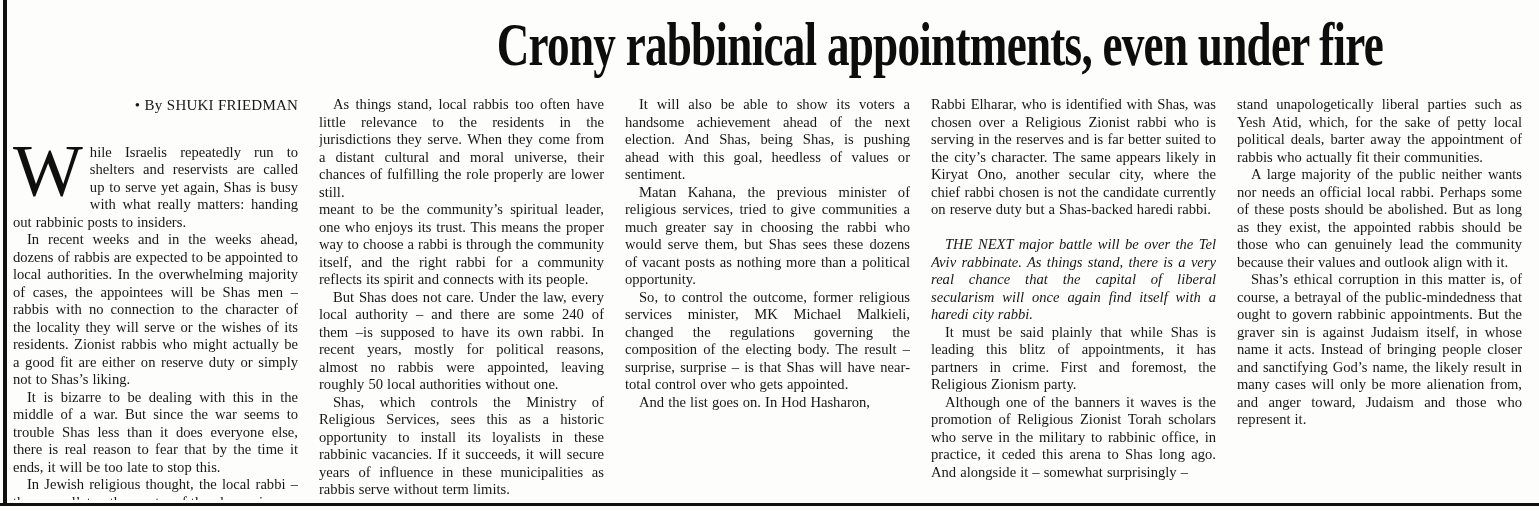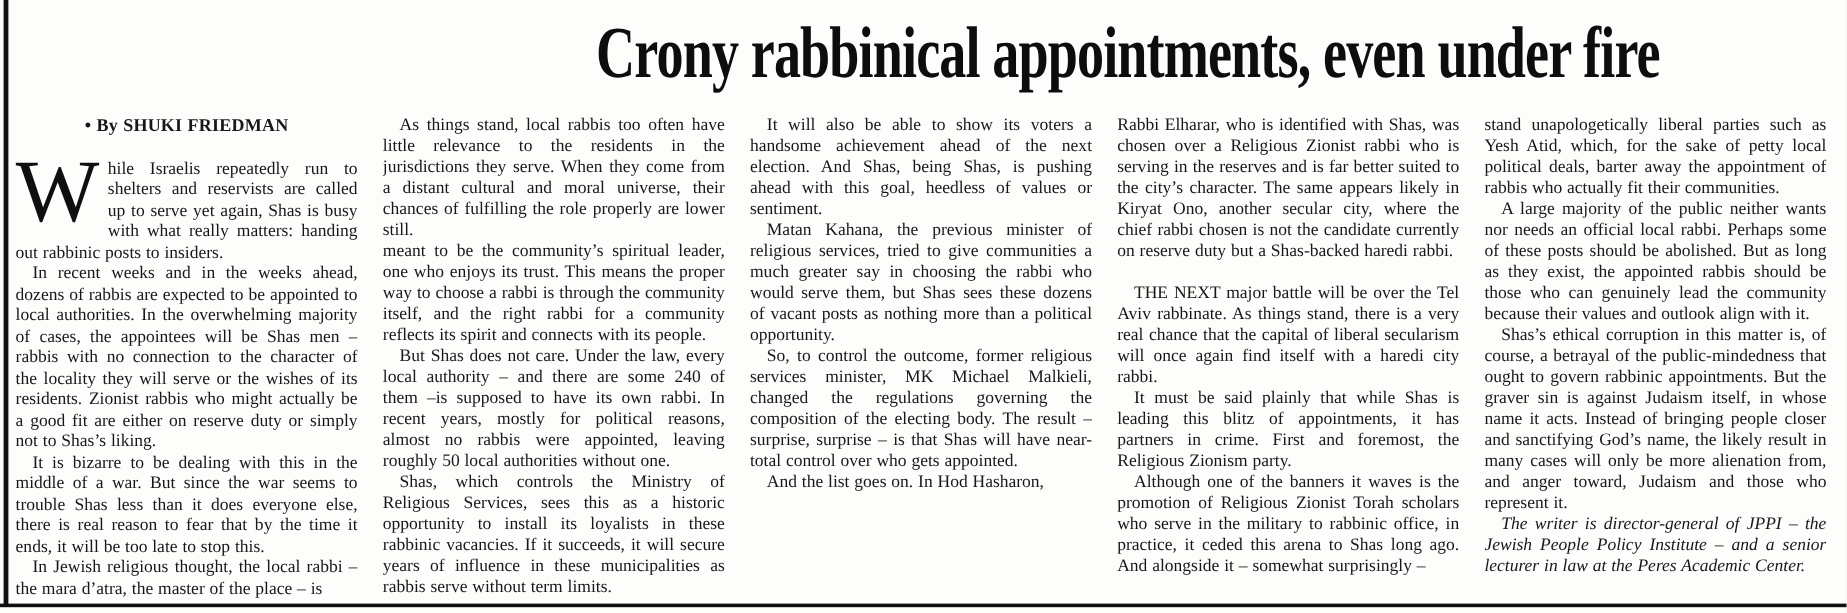--- a/index.html
+++ b/index.html
@@ -49,30 +49,30 @@
   .col {
     flex: 1 1 0;
     height: 404px;
     overflow: hidden;
     text-align: justify;
     font-size: 14.6px;
     line-height: 17.5px;
     word-spacing: 0.4px;
   }
   .byline {
-    text-align: center;
-    font-weight: bold;
+    text-align: right;
+    font-weight: normal;
     font-size: 15px;
     letter-spacing: 0.2px;
-    margin: 1px 0 18px 0;
+    margin: 1px 0 29px 0;
     text-indent: 0;
   }
   p.para { margin: 0; padding: 0; }
   p.para.indent { text-indent: 14px; }
-  p.para.gap-before { margin-top: 17.5px; }
+  p.para.gap-before { margin-top: 17.5px; font-style: italic; }
   p.para.italic { font-style: italic; }
   .dropcap {
     float: left;
     font-size: 74px;
     line-height: 51px;
     padding: 2px 7px 0 0;
     color: #0f0f0f;
   }
 </style>
 </head>
@@ -106,17 +106,16 @@
       <div class="col">
         <p class="para">Rabbi Elharar, who is identified with Shas, was chosen over a Religious Zionist rabbi who is serving in the reserves and is far better suited to the city’s character. The same appears likely in Kiryat Ono, another secular city, where the chief rabbi chosen is not the candidate currently on reserve duty but a Shas-backed haredi rabbi.</p>
         <p class="para indent gap-before">THE NEXT major battle will be over the Tel Aviv rabbinate. As things stand, there is a very real chance that the capital of liberal secularism will once again find itself with a haredi city rabbi.</p>
         <p class="para indent">It must be said plainly that while Shas is leading this blitz of appointments, it has partners in crime. First and foremost, the Religious Zionism party.</p>
         <p class="para indent">Although one of the banners it waves is the promotion of Religious Zionist Torah scholars who serve in the military to rabbinic office, in practice, it ceded this arena to Shas long ago. And alongside it – somewhat surprisingly –</p>
       </div>
       <div class="col">
         <p class="para">stand unapologetically liberal parties such as Yesh Atid, which, for the sake of petty local political deals, barter away the appointment of rabbis who actually fit their communities.</p>
         <p class="para indent">A large majority of the public neither wants nor needs an official local rabbi. Perhaps some of these posts should be abolished. But as long as they exist, the appointed rabbis should be those who can genuinely lead the community because their values and outlook align with it.</p>
         <p class="para indent">Shas’s ethical corruption in this matter is, of course, a betrayal of the public-mindedness that ought to govern rabbinic appointments. But the graver sin is against Judaism itself, in whose name it acts. Instead of bringing people closer and sanctifying God’s name, the likely result in many cases will only be more alienation from, and anger toward, Judaism and those who represent it.</p>
-        <p class="para indent italic">The writer is director-general of JPPI – the Jewish People Policy Institute – and a senior lecturer in law at the Peres Academic Center.</p>
       </div>
     </div>
   <div class="bottom-rule"></div>
 </div>
 
 </body></html>

